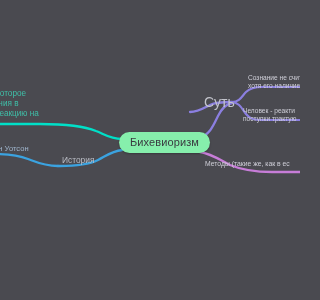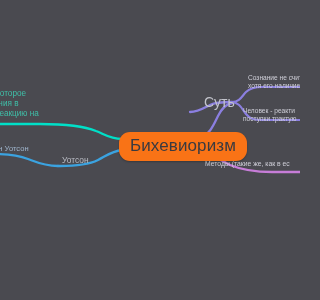--- a/index.html
+++ b/index.html
@@ -28,24 +28,24 @@
     position: absolute;
     white-space: nowrap;
     line-height: 1.22;
   }
   
   #root-node {
     position: absolute;
     left: 119px;
     top: 132px;
     padding: 4px 11px 5px 11px;
-    background: #f97316;
+    background: #86efac;
     border-radius: 11px;
     color: #3a3a40;
-    font-size: 17px;
+    font-size: 11px;
     letter-spacing: 0.1px;
     box-shadow: 0 1px 2px rgba(0,0,0,0.25);
     z-index: 5;
   }
   
   #branch1-text {
     left: -47px;
     top: 89px;
     color: #3fbfa8;
     font-size: 8.2px;
@@ -119,21 +119,21 @@
     <span>Бихевиоризм</span>
   </div>
 
   <div class="node-label" id="branch1-text">
     <div>сихологии, которое</div>
     <div>аемые явления в</div>
     <div>ю очередь реакцию на</div>
   </div>
 
   <div class="node-label" id="branch2-label">
-    <span>Уотсон</span>
+    <span>История</span>
   </div>
   <div class="node-label" id="branch2-child">
     <span>жон Уотсон</span>
   </div>
 
   <div class="node-label" id="branch3-label">
     <span>Суть</span>
   </div>
   <div class="node-label" id="branch3-child1">
     <div>Сознание не счит</div>

